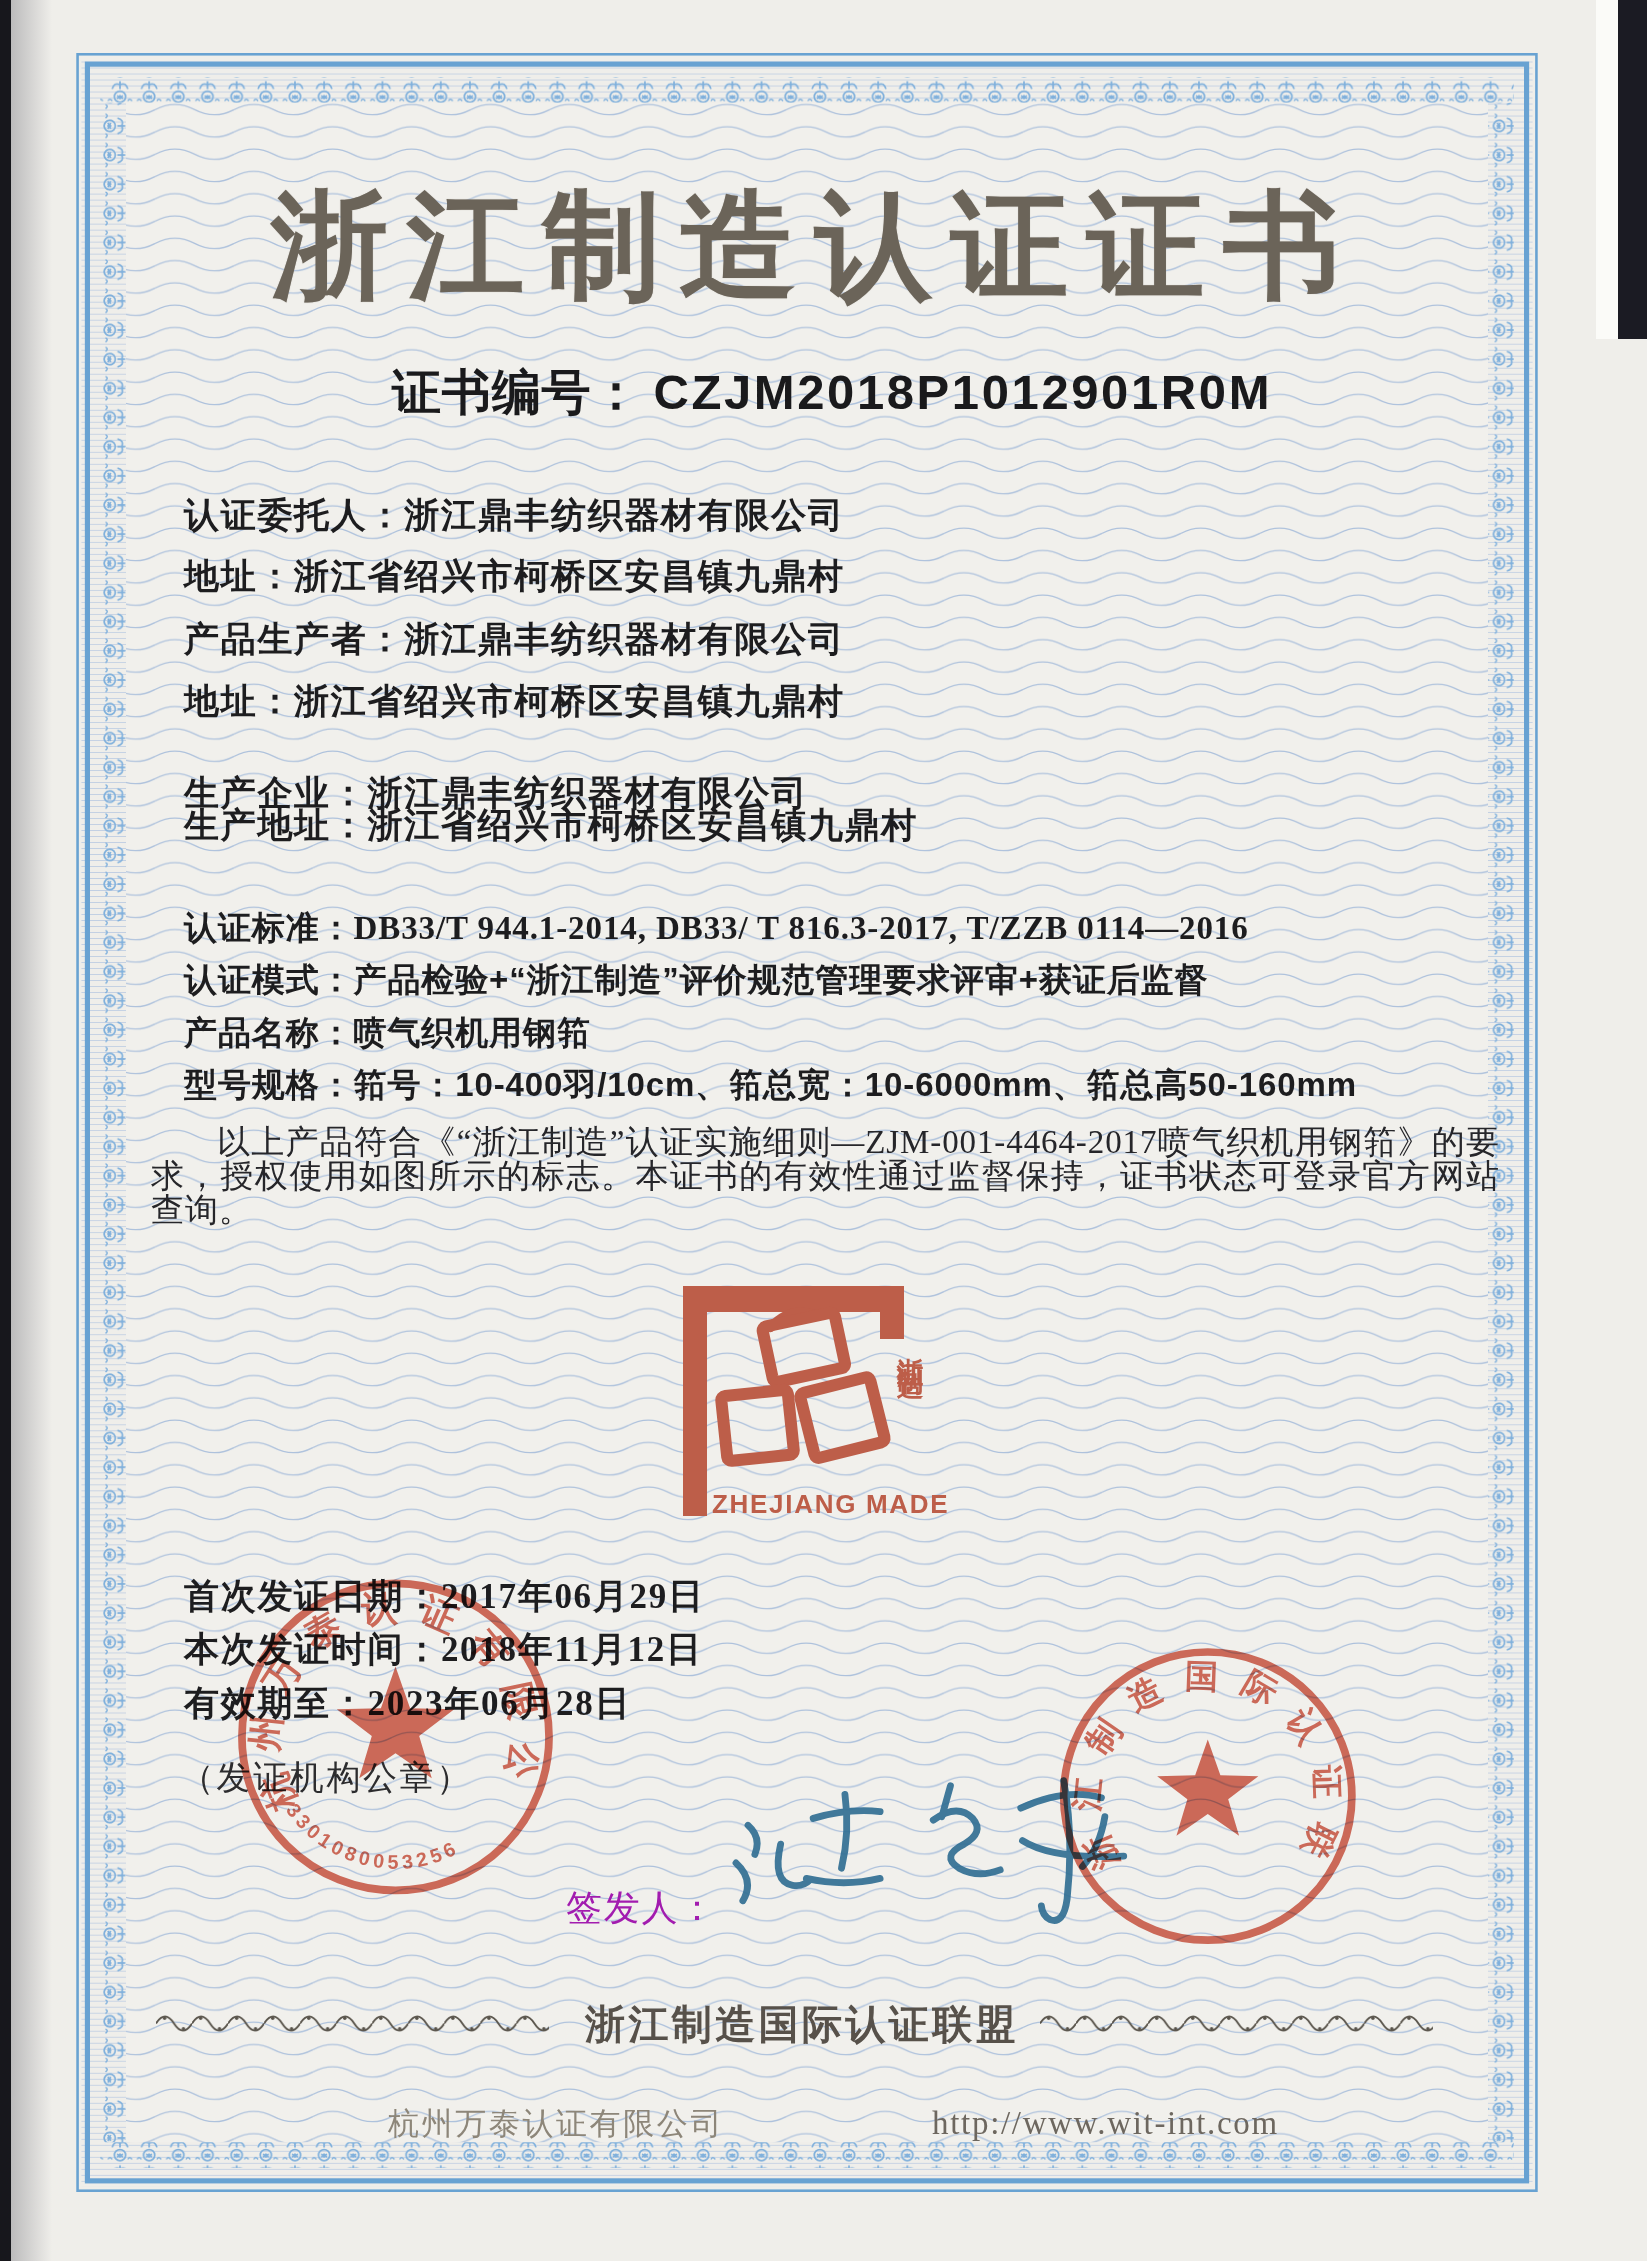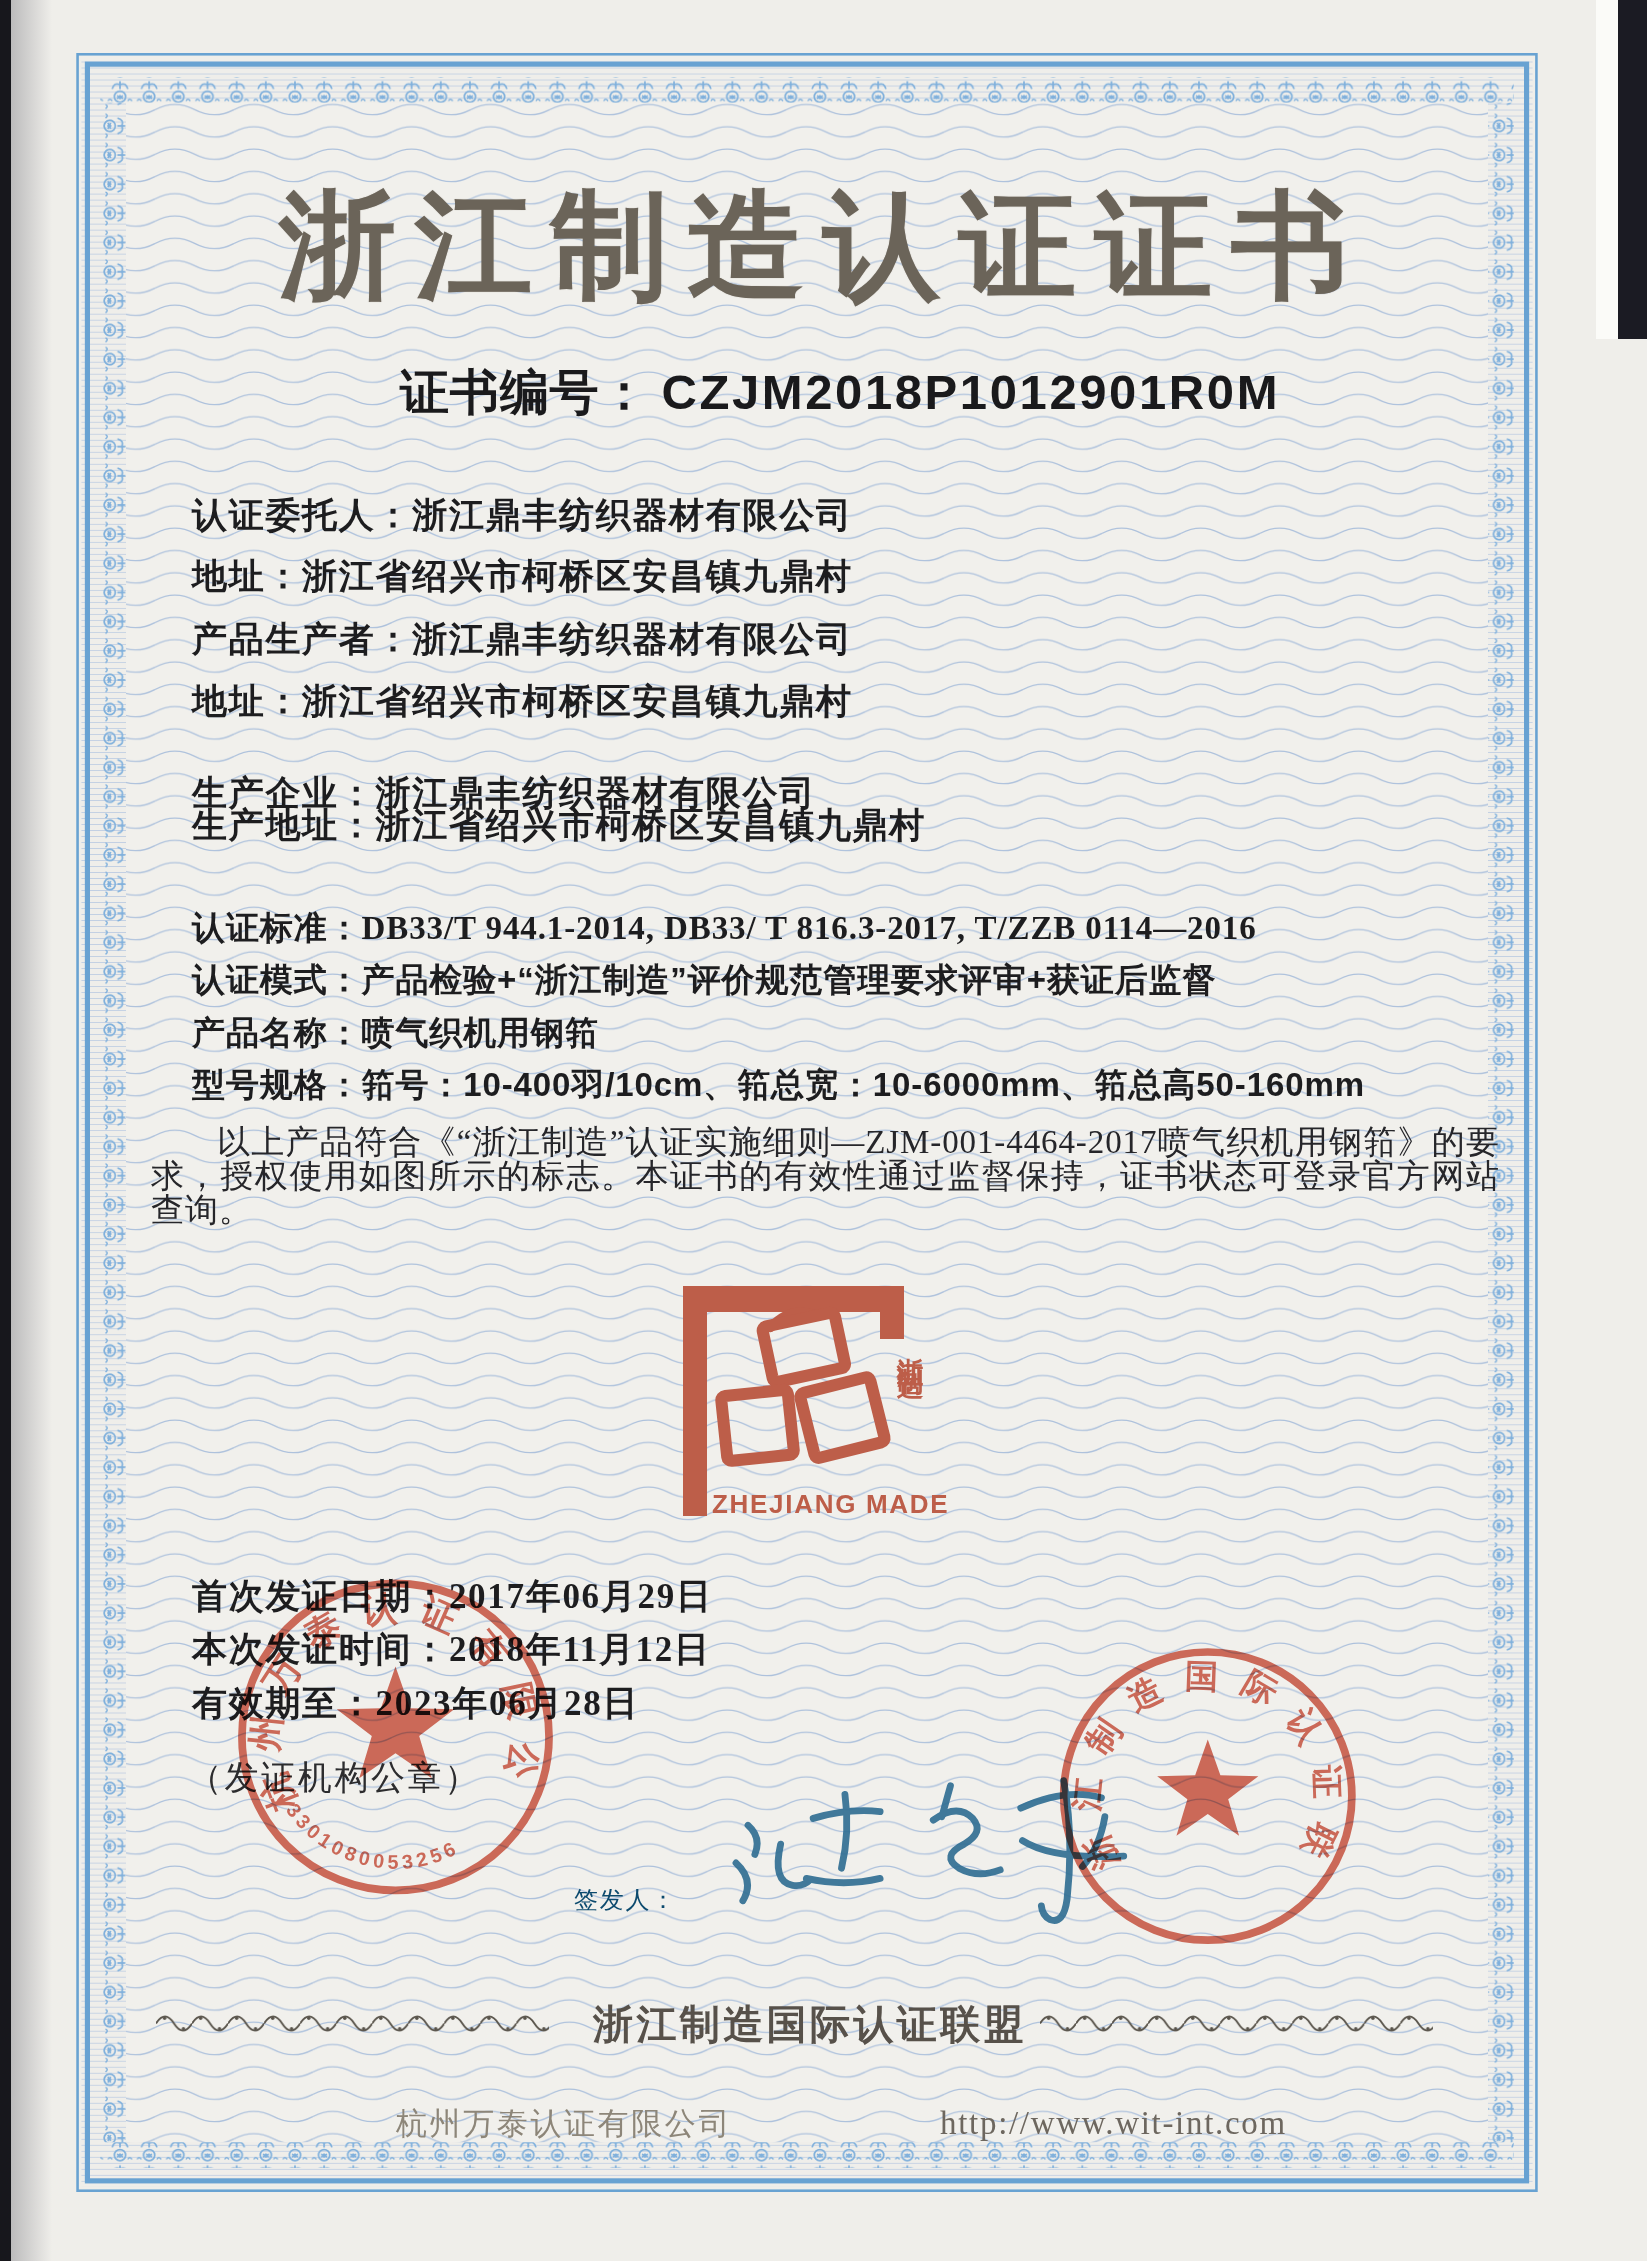--- a/index.html
+++ b/index.html
@@ -3,21 +3,21 @@
 <meta charset="utf-8">
 <style>
   html,body{margin:0;padding:0;}
   body{
     width:1647px;height:2261px;position:relative;overflow:hidden;
     background:#efeeea;
     font-family:"Liberation Sans",sans-serif;
     -webkit-font-smoothing:antialiased;
   }
   .abs{position:absolute;}
-  .nowrap{white-space:nowrap;margin-left:8px;}
+  .nowrap{white-space:nowrap;}
 
   
   .scan-edge-left{left:0;top:0;width:11px;height:100%;background:#17171c;}
   .scan-shadow-left{left:11px;top:0;width:41px;height:100%;
     background:linear-gradient(90deg,rgba(70,70,82,.30),rgba(70,70,82,0));}
   .scan-edge-tr-dark{right:0;top:0;width:29px;height:339px;background:#1b1b23;}
   .scan-edge-tr-light{right:29px;top:0;width:22px;height:339px;background:#fbfbf8;}
 
   
   .cert-title{
@@ -55,21 +55,21 @@
     position:absolute;left:216px;top:53px;height:180px;
     writing-mode:vertical-rl;text-orientation:upright;
     font-size:26.6px;font-weight:700;letter-spacing:5.1px;color:#bd5e49;
   }
   .logo-caption{
     position:absolute;left:36px;top:206px;width:223px;
     font-size:26px;font-weight:700;letter-spacing:1.7px;color:#bd5e49;white-space:nowrap;
   }
 
   .seal-note{left:180px;top:1755px;font-size:34px;font-weight:400;color:#2c2c2e;letter-spacing:2.6px;}
-  .issuer-label{left:566px;top:1884px;font-size:24px;font-weight:400;color:#0c4a6e;letter-spacing:1.7px;}
+  .issuer-label{left:566px;top:1884px;font-size:36px;font-weight:400;color:#a21caf;letter-spacing:1.7px;}
 
   
   .footer-title{
     left:562px;top:1997px;width:480px;text-align:center;
     font-size:40px;font-weight:700;color:#57514a;letter-spacing:3.4px;
   }
   .footer-company{left:388px;top:2103px;font-size:31px;font-weight:400;color:#8d8679;letter-spacing:2.6px;}
   .footer-site{left:932px;top:2105px;font-size:33px;font-family:"Liberation Serif",serif;color:#6d675f;letter-spacing:1.7px;}
 
   svg{display:block;}

